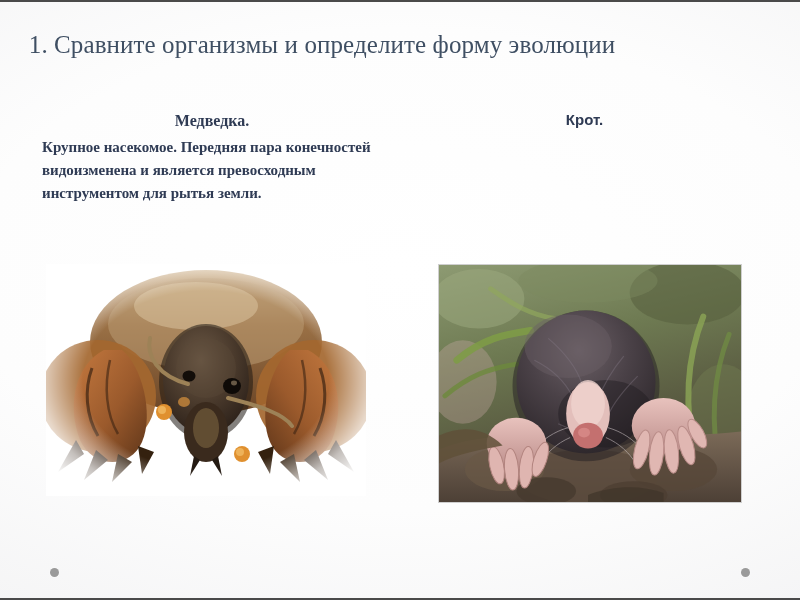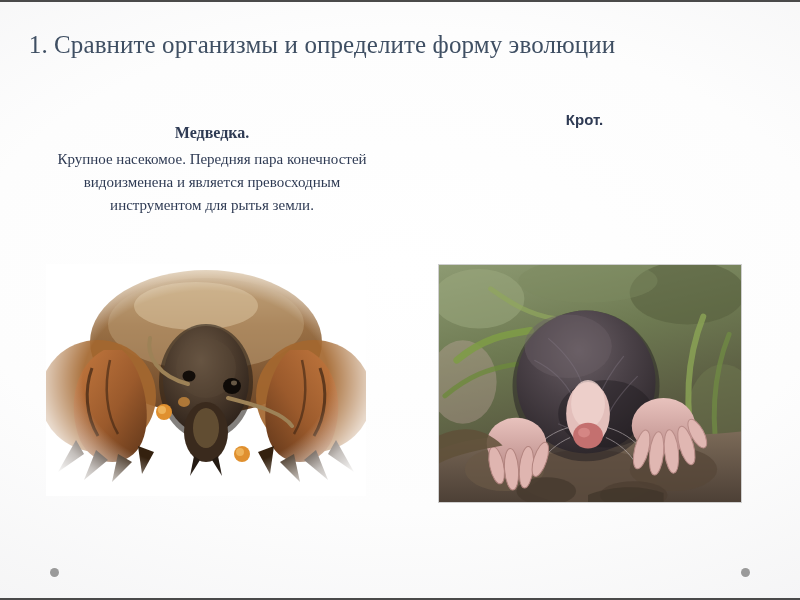--- a/index.html
+++ b/index.html
@@ -42,34 +42,33 @@
     color: #3f4f63;
     letter-spacing: 0.1px;
     white-space: nowrap;
   }
 
   
   .col {
     position: absolute;
     top: 107px;
   }
-  .col-left  { left: 42px;  width: 340px; margin-top: 12px; }
+  .col-left  { left: 42px;  width: 340px; }
   .col-right { left: 412px; width: 345px; }
 
   .col-heading {
     text-align: center;
     font-weight: 700;
     font-size: 16px;
     line-height: 24px;
     color: #2f3b54;
     margin: 0 0 3px 0;
   }
   .col-body {
-    text-align: center;
-    font-weight: 400;
+    font-weight: 700;
     font-size: 15px;
     line-height: 23px;
     color: #2f3b54;
     margin: 0;
   }
   .col-left .col-heading,
   .col-left .col-body {
     font-family: "Liberation Serif", "DejaVu Serif", serif;
   }
   .col-right .col-heading,

